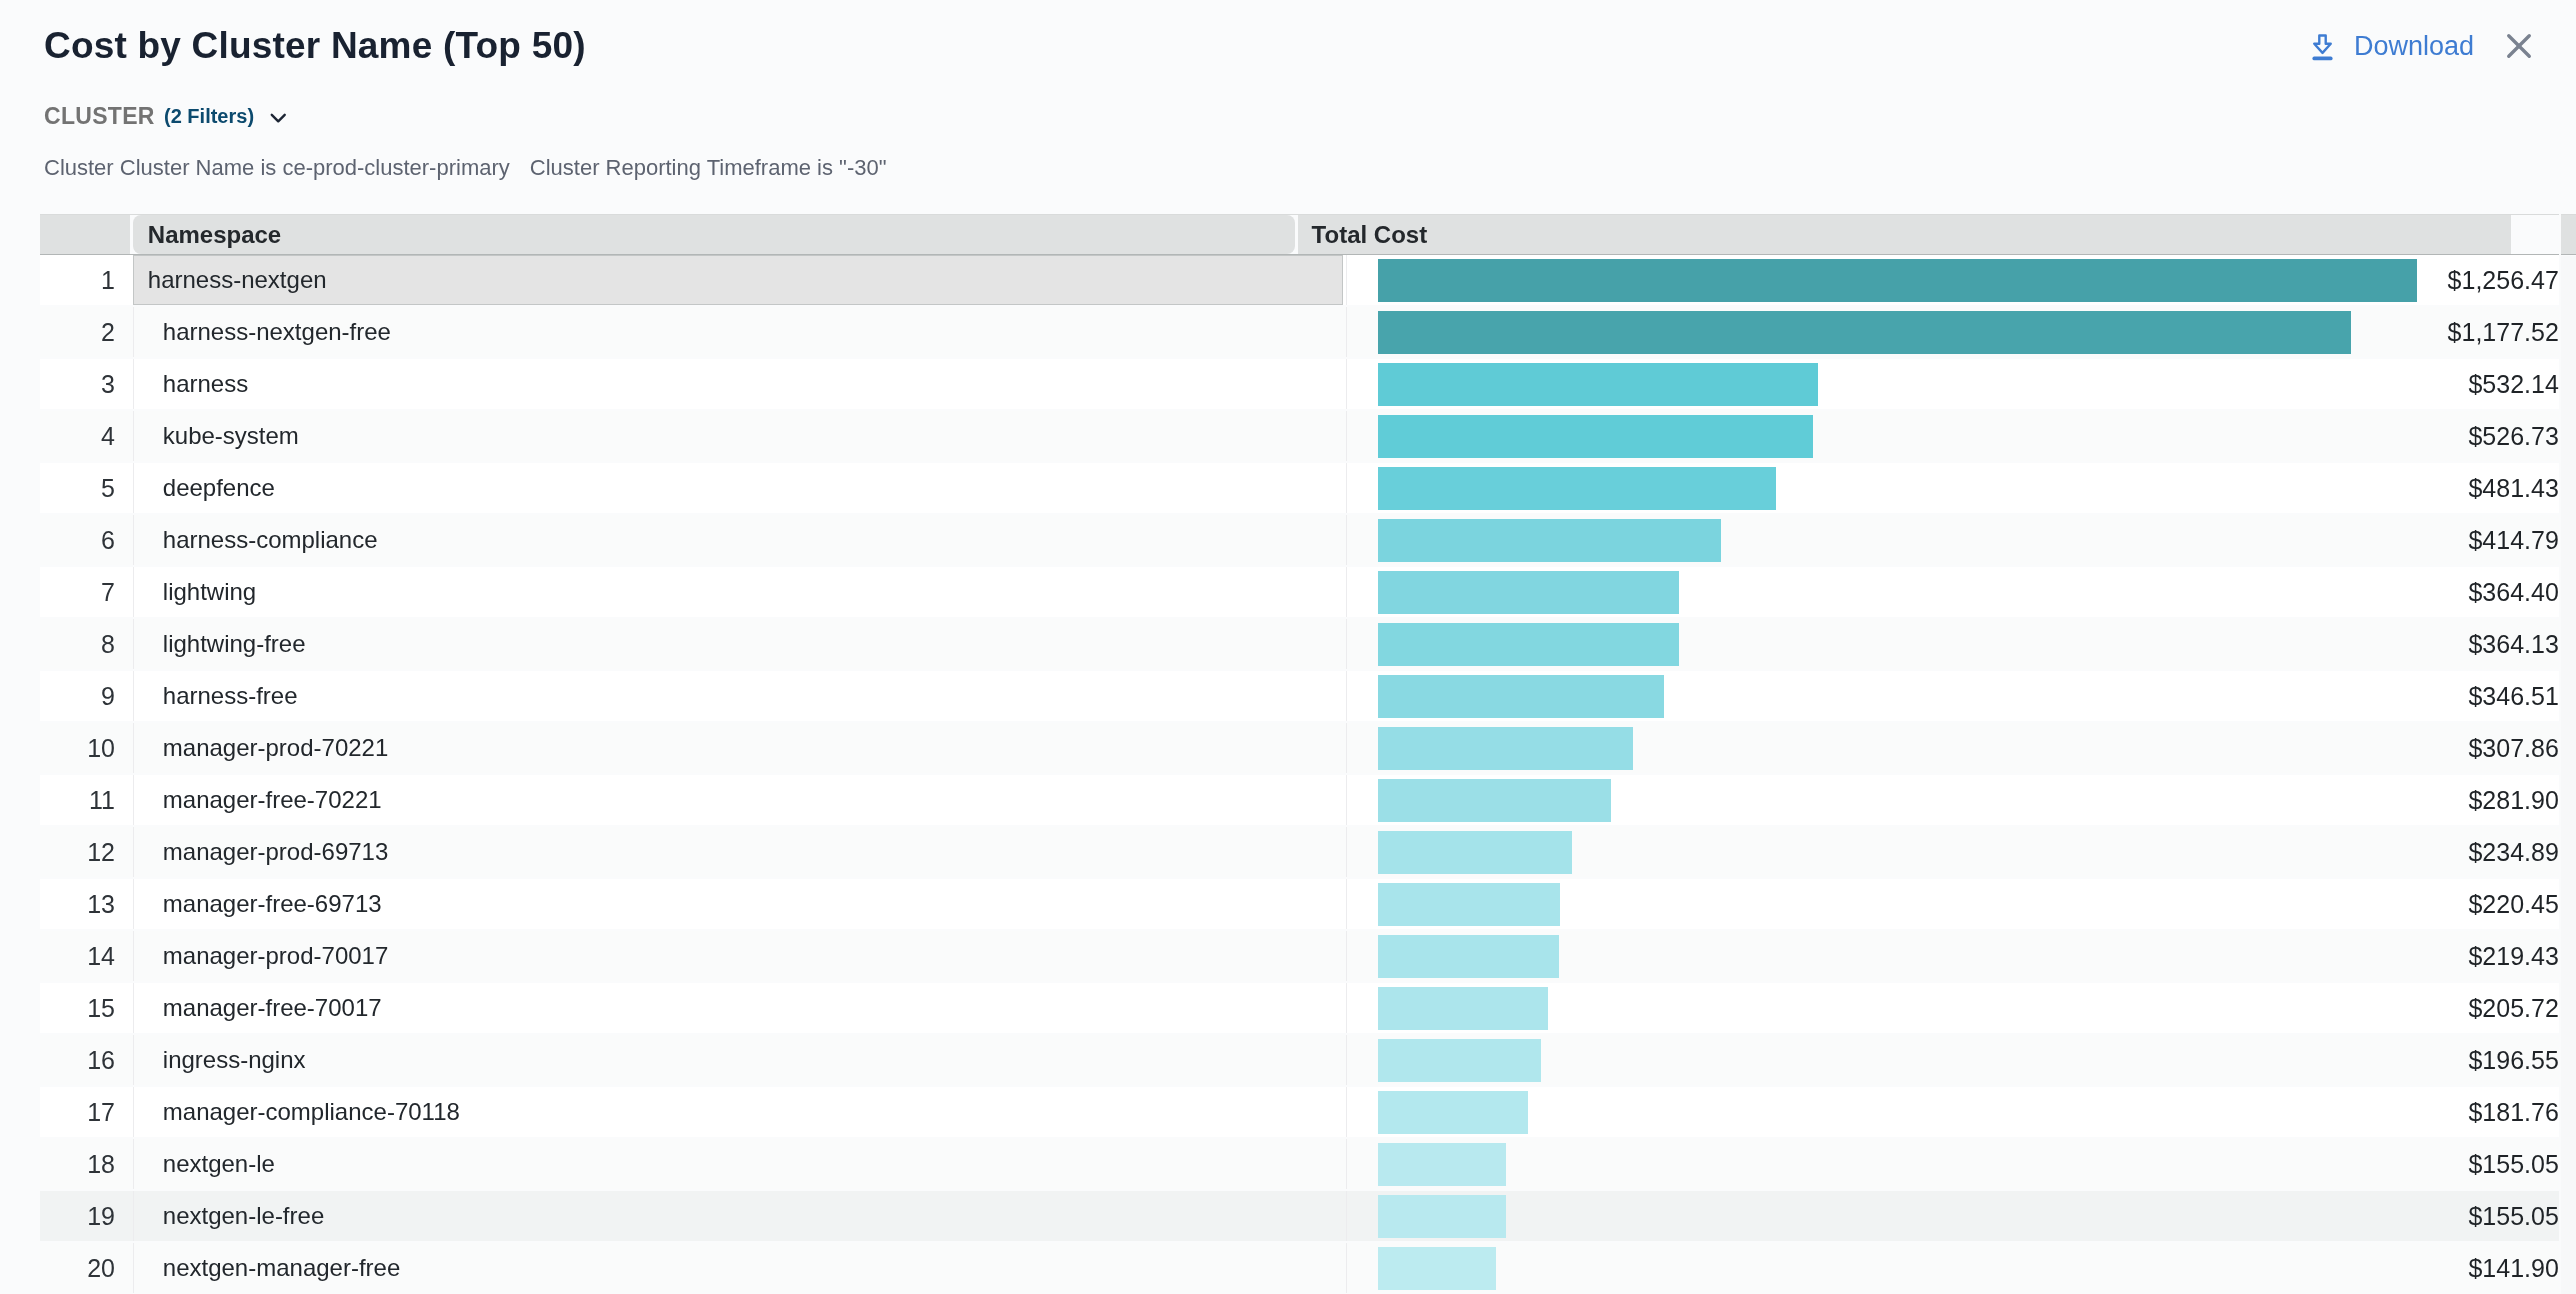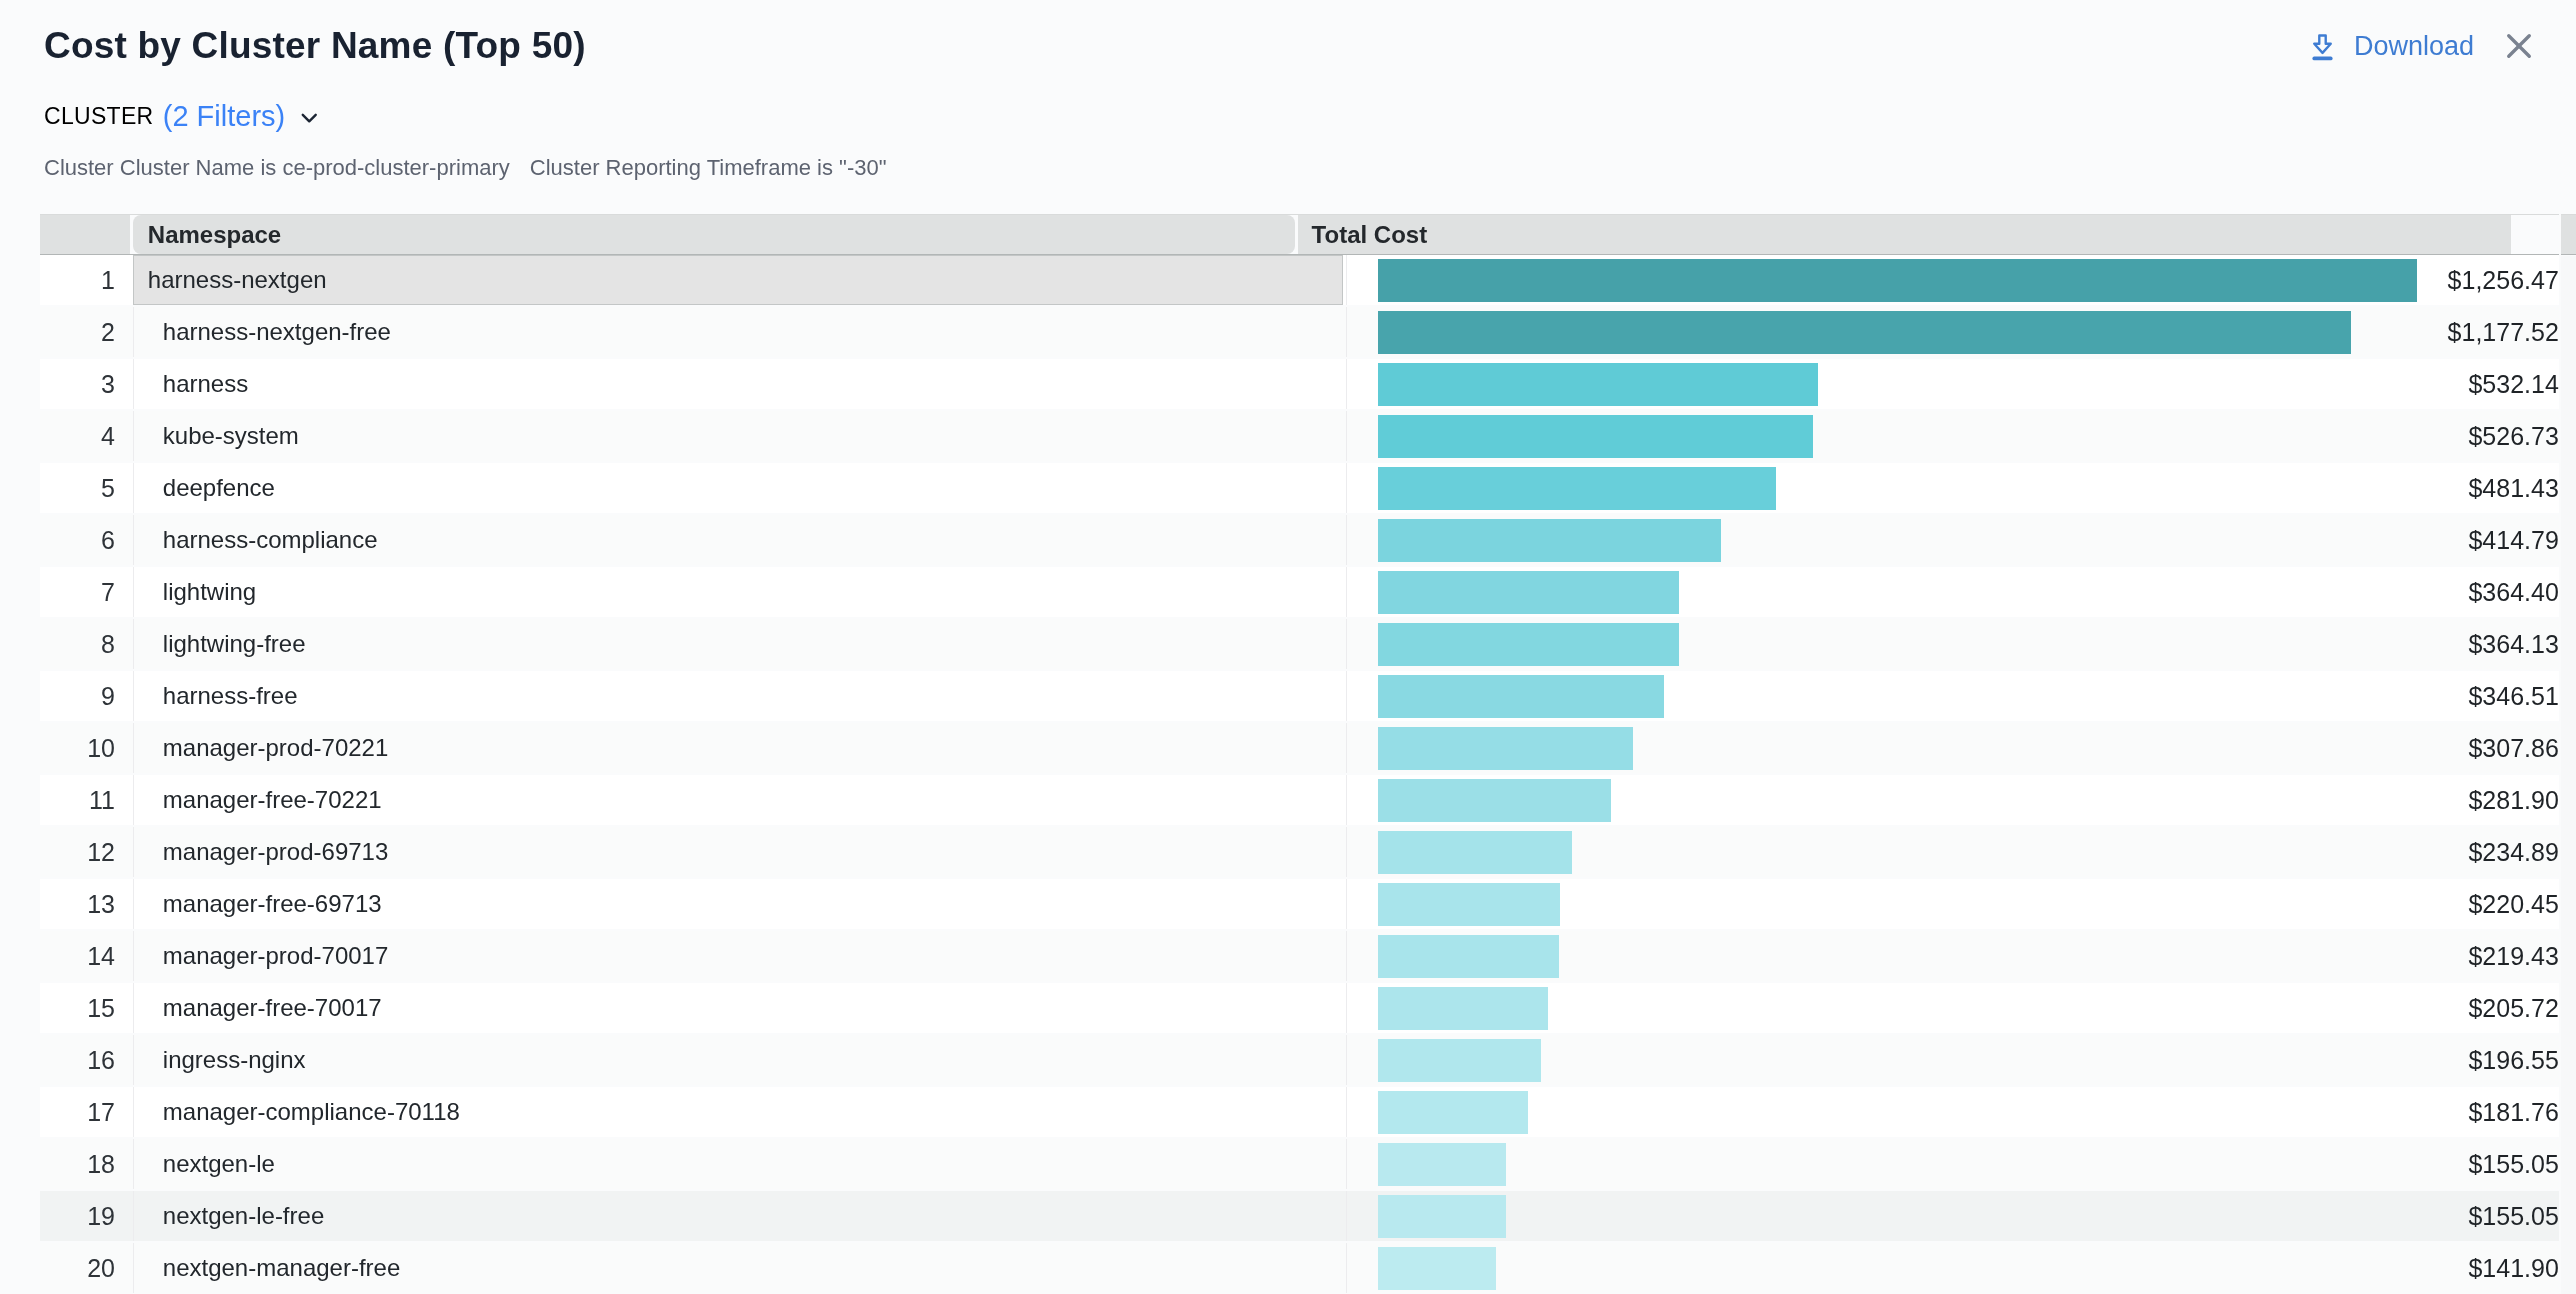--- a/index.html
+++ b/index.html
@@ -19,22 +19,22 @@
   }
   .header-actions { position:absolute; right:0; top:1.9px; display:flex; align-items:center; gap:24px; }
   .download-btn {
     display:flex; align-items:center; gap:15px; cursor:pointer;
     color:#3e7cd2; font-size:27px; font-weight:500; line-height:41px;
   }
   .close-btn { width:41px; height:41px; display:flex; align-items:center; justify-content:center; cursor:pointer; }
 
   
   .filter-group { position:absolute; left:44px; top:100px; height:33px; display:flex; align-items:center; gap:9.3px; cursor:pointer; }
-  .filter-group .grp { font-size:23px; font-weight:400; color:#000000; letter-spacing:0.3px; }
-  .filter-group .cnt { font-size:29px; font-weight:400; color:#3b82f6; }
+  .filter-group .grp { font-size:23px; font-weight:700; color:#737373; letter-spacing:0.3px; }
+  .filter-group .cnt { font-size:20px; font-weight:700; color:#0c4a6e; }
   .filter-group svg { margin-left:5.6px; margin-top:3.7px; }
 
   .filter-line { position:absolute; left:44px; top:152px; height:31.5px; display:flex; align-items:flex-end; gap:20px; }
   .filter-item { font-size:22px; font-weight:500; color:#5d6370; line-height:31.5px; }
 
   
   .table { position:absolute; left:40px; top:214px; width:2519px; }
   .thead { display:flex; height:41px; border-top:0.9px solid #d9dbdb; border-bottom:1.9px solid #b2b6b6; }
   .th { background:#dfe1e1; font-size:24px; font-weight:700; color:#24282c; display:flex; align-items:center; }
   .th.num-h { width:90px; }

